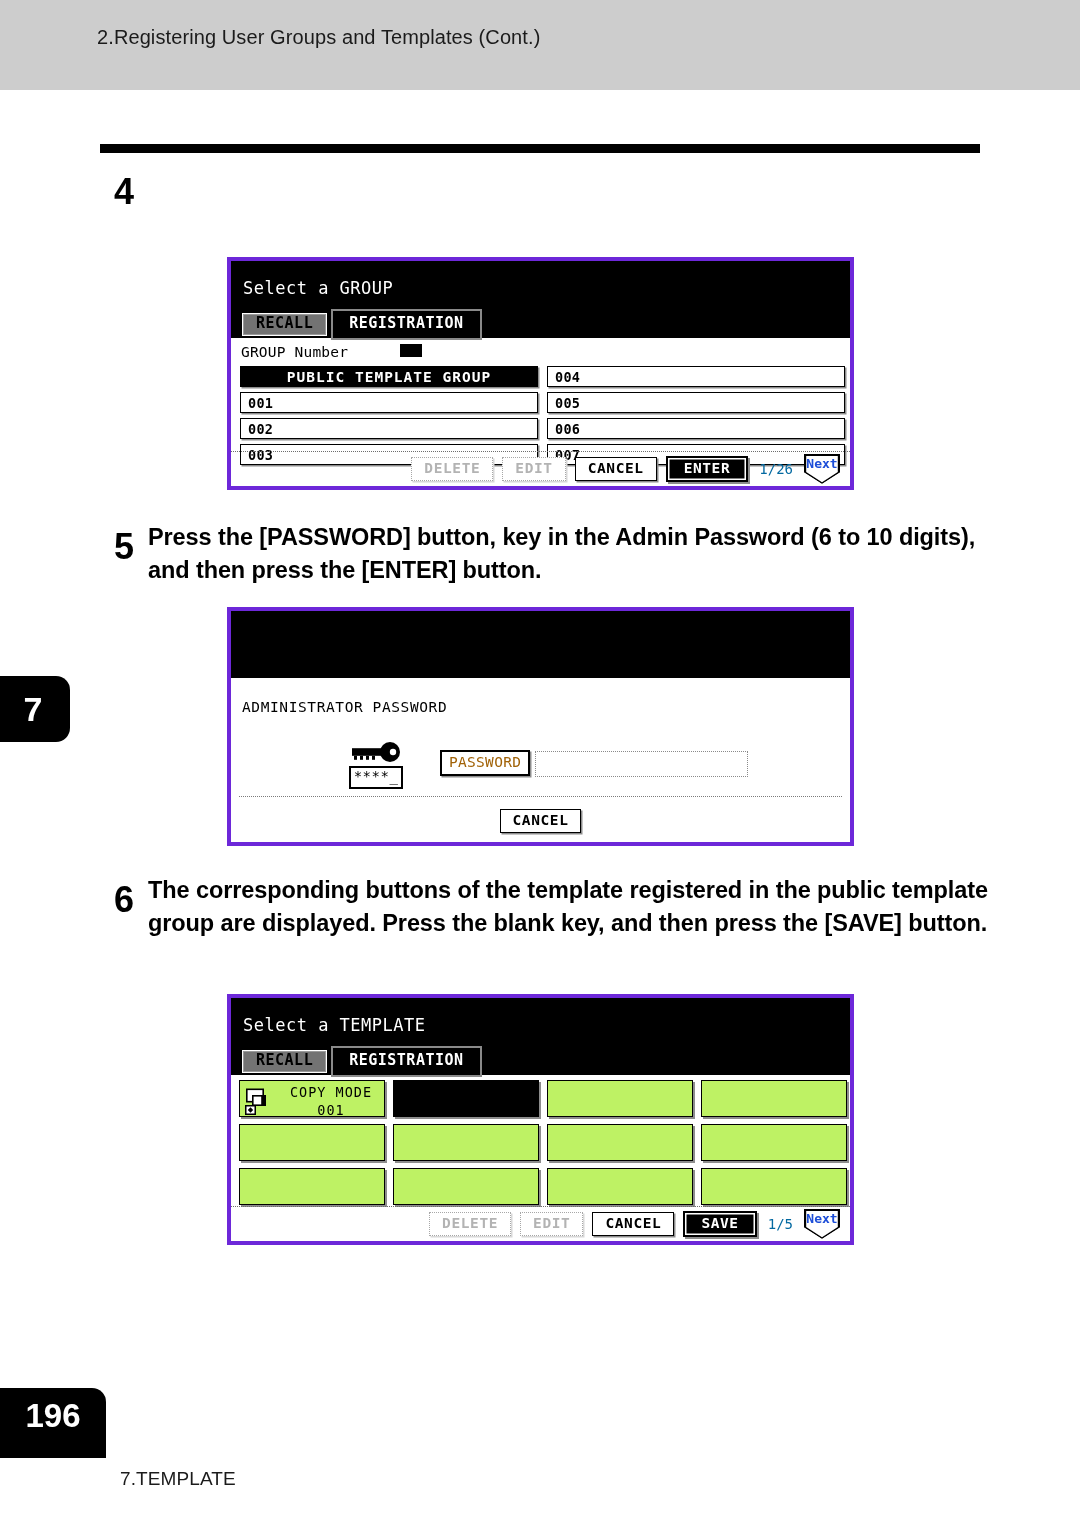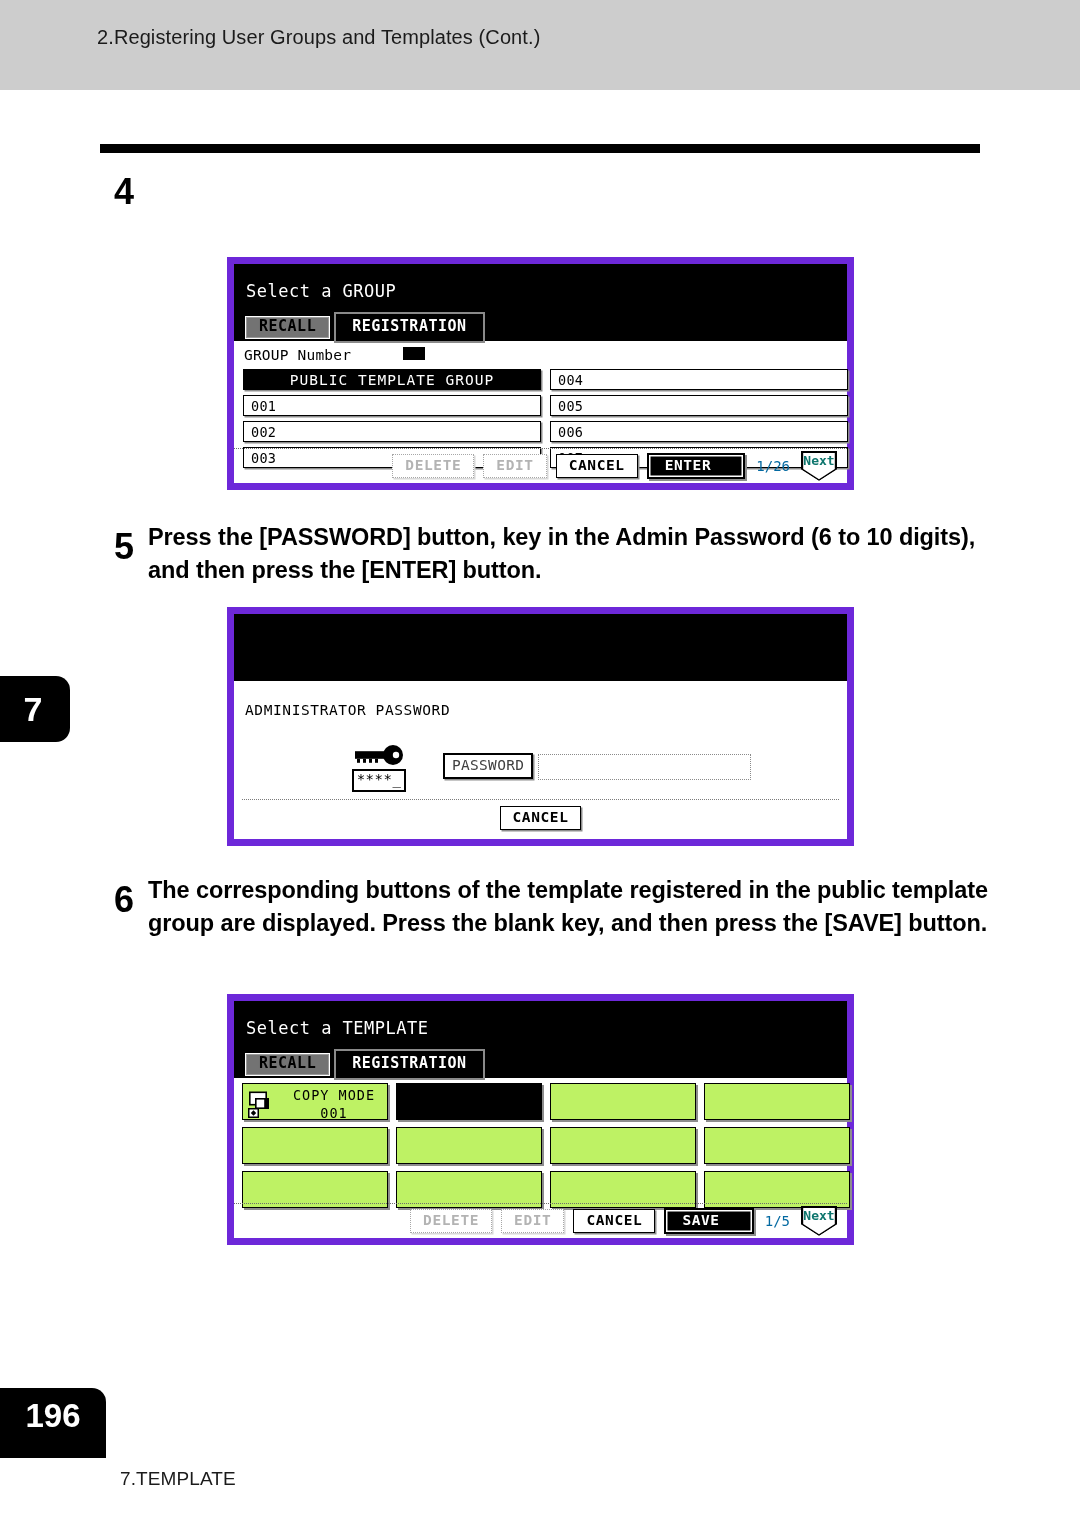--- a/index.html
+++ b/index.html
@@ -83,21 +83,21 @@
   }
 
   #step4 { left: 114px; top: 166px; width: 880px; }
   #step5 { left: 114px; top: 521px; width: 880px; }
   #step6 { left: 114px; top: 874px; width: 890px; }
 
   
   .lcd {
     position: absolute;
     background: #ffffff;
-    border: 7px solid #6d28d9;
+    border: 4px solid #6d28d9;
     box-sizing: border-box;
     font-family: "DejaVu Sans Mono", monospace;
   }
   #panel-group    { left: 227px; top: 257px;  width: 627px; height: 233px; }
   #panel-password { left: 227px; top: 607px;  width: 627px; height: 239px; }
   #panel-template { left: 227px; top: 994px;  width: 627px; height: 251px; }
 
   .lcd-titlebar {
     background: #000000;
     color: #ffffff;
@@ -182,20 +182,21 @@
     border: 1.5px solid #000;
     background: #fff;
     box-sizing: border-box;
     box-shadow: 1.5px 1.5px 0 #8d8d8d;
     display: flex;
     align-items: center;
     padding-left: 7px;
     font-size: 13.5px;
     color: #000;
     letter-spacing: 0.3px;
+    font-weight: bold;
   }
   .group-cell.selected {
     background: #000;
     color: #fff;
     justify-content: center;
     padding-left: 0;
     font-size: 14.5px;
     letter-spacing: 1px;
   }
 
@@ -232,37 +233,37 @@
   .lcd-btn.disabled {
     border: 1.5px dotted #a7a7a7;
     color: #b3b3b3;
     box-shadow: 1.5px 1.5px 0 #d8d8d8;
   }
   .lcd-btn.primary {
     background: #000;
     color: #fff;
     border: 2.5px solid #000;
     box-shadow: 0 0 0 1.5px #fff inset, 2px 2px 0 #8d8d8d;
-    padding: 2px 32px 3px 16px;
+    padding: 2px 16px 3px 16px;
   }
   .page-indicator {
     font-family: "DejaVu Sans Mono", monospace;
     font-size: 14px;
     color: #0369a1;
     margin: 4px 2px;
     white-space: nowrap;
   }
   .next-btn {
     position: relative;
     width: 36px;
     height: 30px;
     font-family: "DejaVu Sans Mono", monospace;
     font-size: 13px;
     font-weight: bold;
-    color: #0f766e;
+    color: #1d4ed8;
     display: flex;
     align-items: flex-start;
     justify-content: center;
     padding-top: 2px;
     box-sizing: border-box;
     background: #fff;
     clip-path: polygon(0% 0%, 100% 0%, 100% 62%, 50% 100%, 0% 62%);
     border: none;
     filter: drop-shadow(1.5px 1.5px 0 #8d8d8d);
   }
@@ -320,21 +321,21 @@
     color: #000;
   }
   .pw-button {
     position: absolute;
     left: 209px;
     top: 6px;
     font-family: "DejaVu Sans Mono", monospace;
     font-size: 14.5px;
     border: 2px solid #000;
     background: #fff;
-    color: #404040;
+    color: #a16207;
     padding: 2px 7px 3px 7px;
     box-shadow: 1.5px 1.5px 0 #8d8d8d;
     line-height: 1.15;
     letter-spacing: 0.3px;
   }
   .pw-field {
     position: absolute;
     left: 304px;
     top: 7px;
     width: 213px;

